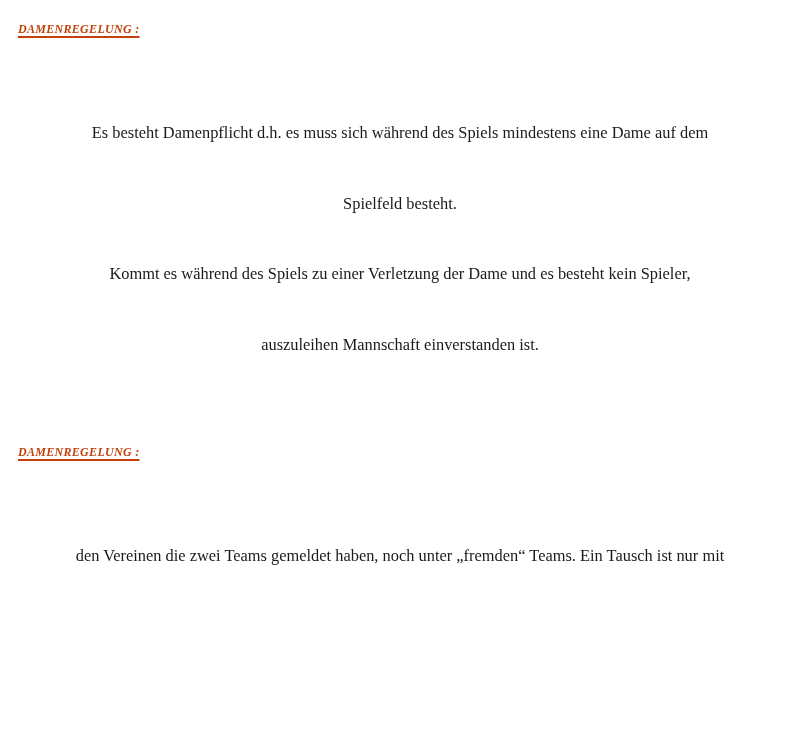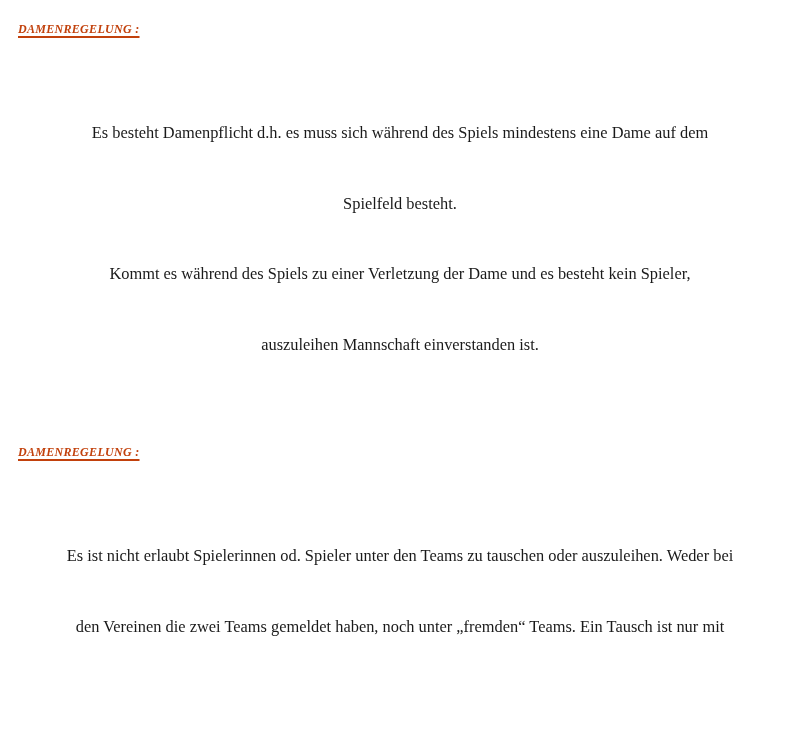--- a/index.html
+++ b/index.html
@@ -77,18 +77,17 @@
       <span class="line">auszuleihen Mannschaft einverstanden ist.</span>
     </p>
 
     <div class="gap-xl"></div>
 
     <div class="heading-row">
       <span class="section-heading">DAMENREGELUNG :</span>
     </div>
     <div class="gap-lg"></div>
     <p class="para">
-      <span class="line">Es ist nicht erlaubt Spielerinnen od. Spieler unter den Teams zu tauschen oder auszuleihen. Weder bei</span>
       <span class="line">den Vereinen die zwei Teams gemeldet haben, noch unter „fremden“ Teams. Ein Tausch ist nur mit</span>
     </p>
 
   </div>
 </div>
 
 </body></html>

